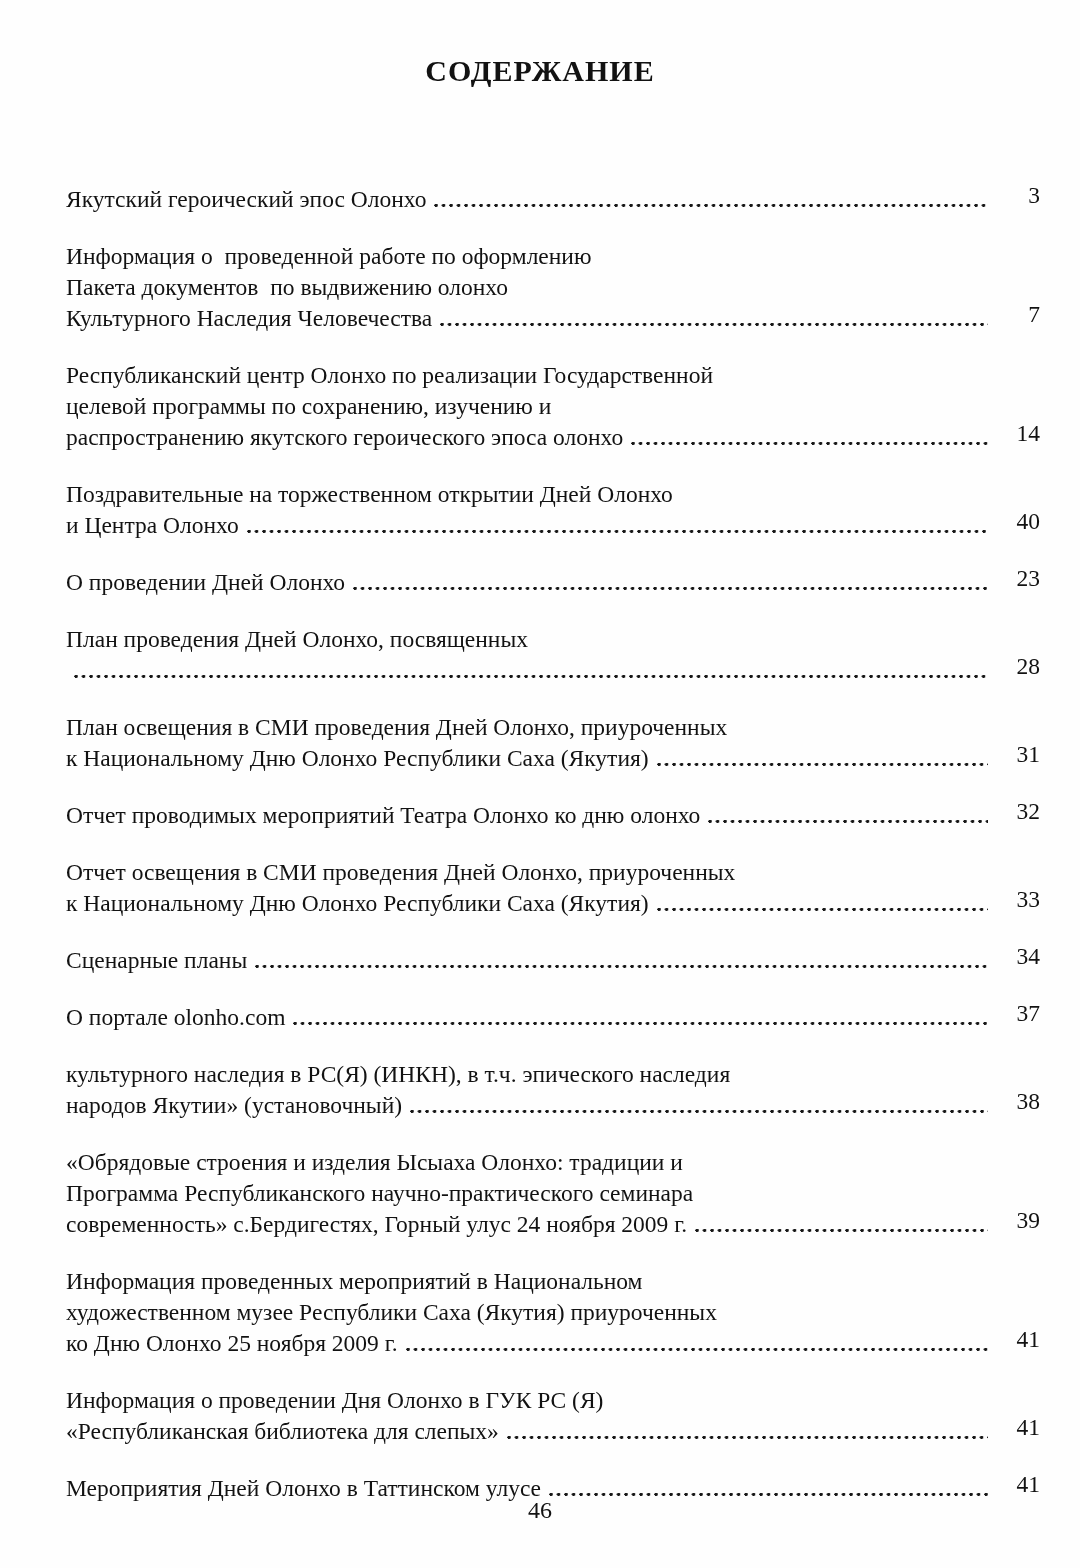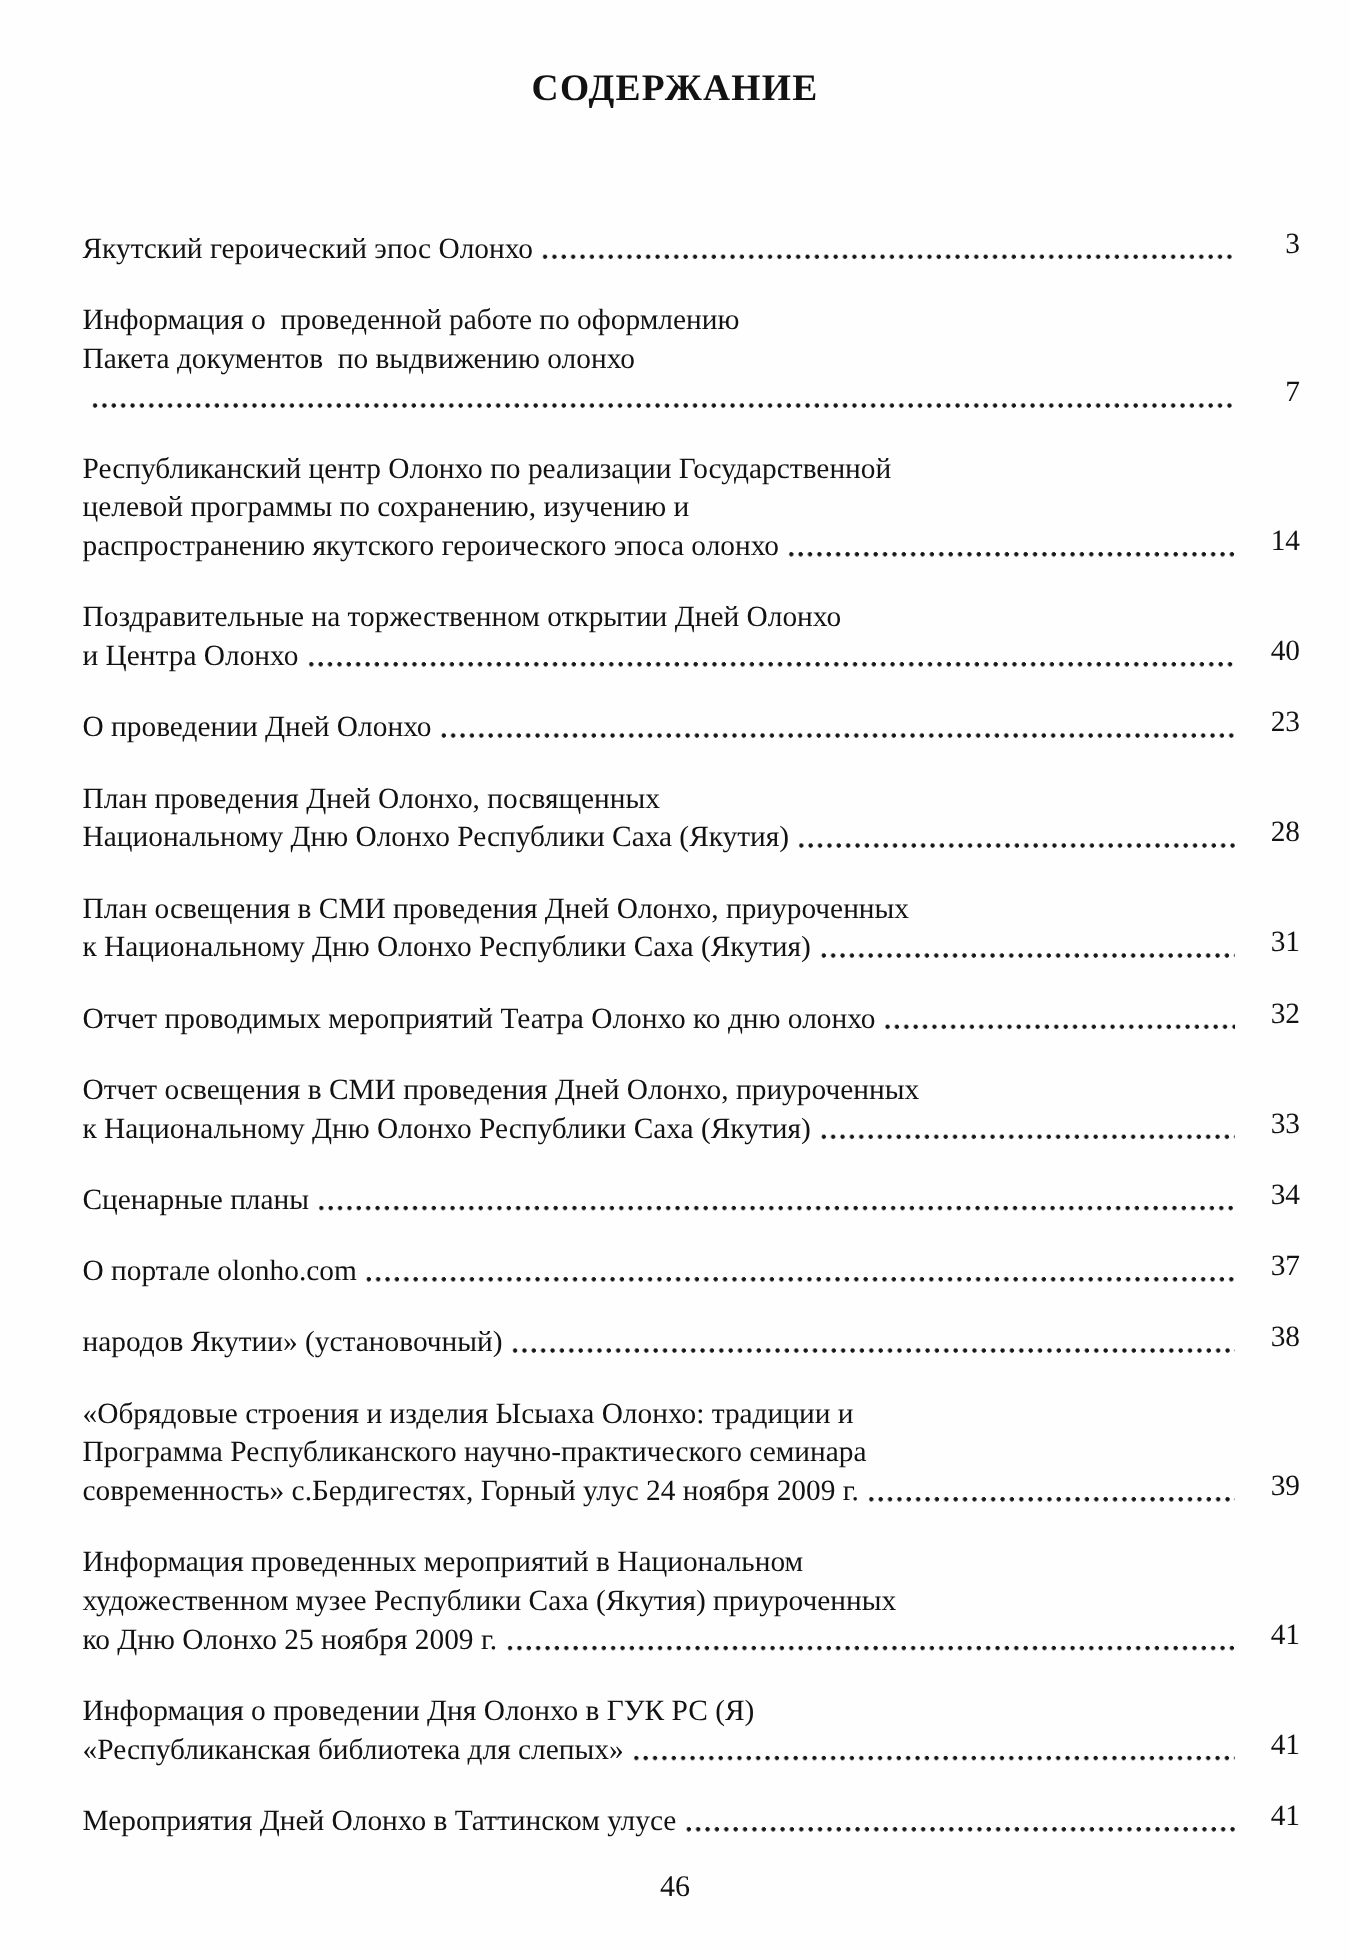--- a/index.html
+++ b/index.html
@@ -78,56 +78,57 @@
 <div class="page">
   <div class="title">СОДЕРЖАНИЕ</div>
 
   <div class="toc">
       <div class="entry">
         <div class="line last"><span class="txt">Якутский героический эпос Олонхо</span><span class="leader"></span><span class="pagenum">3</span></div>
       </div>
       <div class="entry">
         <div class="line">Информация о  проведенной работе по оформлению</div>
         <div class="line">Пакета документов  по выдвижению олонхо</div>
-        <div class="line last"><span class="leader"></span><span class="pagenum">7</span></div>
+        <div class="line last"><span class="txt">Культурного Наследия Человечества</span><span class="leader"></span><span class="pagenum">7</span></div>
       </div>
       <div class="entry">
         <div class="line">Республиканский центр Олонхо по реализации Государственной</div>
         <div class="line">целевой программы по сохранению, изучению и</div>
         <div class="line last"><span class="txt">распространению якутского героического эпоса олонхо</span><span class="leader"></span><span class="pagenum">14</span></div>
       </div>
       <div class="entry">
         <div class="line">Поздравительные на торжественном открытии Дней Олонхо</div>
         <div class="line last"><span class="txt">и Центра Олонхо</span><span class="leader"></span><span class="pagenum">40</span></div>
       </div>
       <div class="entry">
         <div class="line last"><span class="txt">О проведении Дней Олонхо</span><span class="leader"></span><span class="pagenum">23</span></div>
       </div>
       <div class="entry">
         <div class="line">План проведения Дней Олонхо, посвященных</div>
-        <div class="line last"><span class="txt">Национальному Дню Олонхо Республики Саха (Якутия)</span><span class="leader"></span><span class="pagenum">28</span></div>
+        <div class="line last"><span class="leader"></span><span class="pagenum">28</span></div>
       </div>
       <div class="entry">
         <div class="line">План освещения в СМИ проведения Дней Олонхо, приуроченных</div>
         <div class="line last"><span class="txt">к Национальному Дню Олонхо Республики Саха (Якутия)</span><span class="leader"></span><span class="pagenum">31</span></div>
       </div>
       <div class="entry">
         <div class="line last"><span class="txt">Отчет проводимых мероприятий Театра Олонхо ко дню олонхо</span><span class="leader"></span><span class="pagenum">32</span></div>
       </div>
       <div class="entry">
         <div class="line">Отчет освещения в СМИ проведения Дней Олонхо, приуроченных</div>
         <div class="line last"><span class="txt">к Национальному Дню Олонхо Республики Саха (Якутия)</span><span class="leader"></span><span class="pagenum">33</span></div>
       </div>
       <div class="entry">
         <div class="line last"><span class="txt">Сценарные планы</span><span class="leader"></span><span class="pagenum">34</span></div>
       </div>
       <div class="entry">
         <div class="line last"><span class="txt">О портале olonho.com</span><span class="leader"></span><span class="pagenum">37</span></div>
       </div>
       <div class="entry">
+        <div class="line">культурного наследия в РС(Я) (ИНКН), в т.ч. эпического наследия</div>
         <div class="line last"><span class="txt">народов Якутии» (установочный)</span><span class="leader"></span><span class="pagenum">38</span></div>
       </div>
       <div class="entry">
         <div class="line">«Обрядовые строения и изделия Ысыаха Олонхо: традиции и</div>
         <div class="line">Программа Республиканского научно-практического семинара</div>
         <div class="line last"><span class="txt">современность» с.Бердигестях, Горный улус 24 ноября 2009 г.</span><span class="leader"></span><span class="pagenum">39</span></div>
       </div>
       <div class="entry">
         <div class="line">Информация проведенных мероприятий в Национальном</div>
         <div class="line">художественном музее Республики Саха (Якутия) приуроченных</div>

